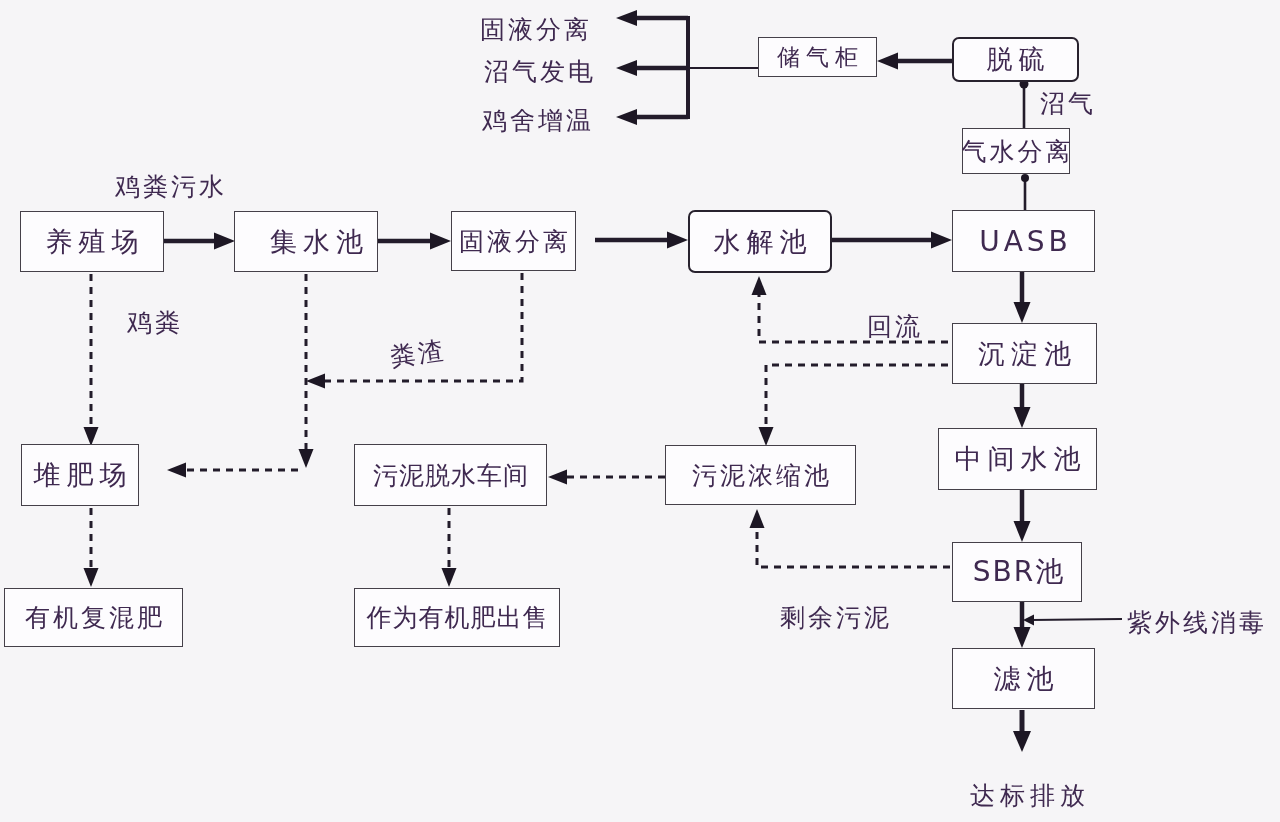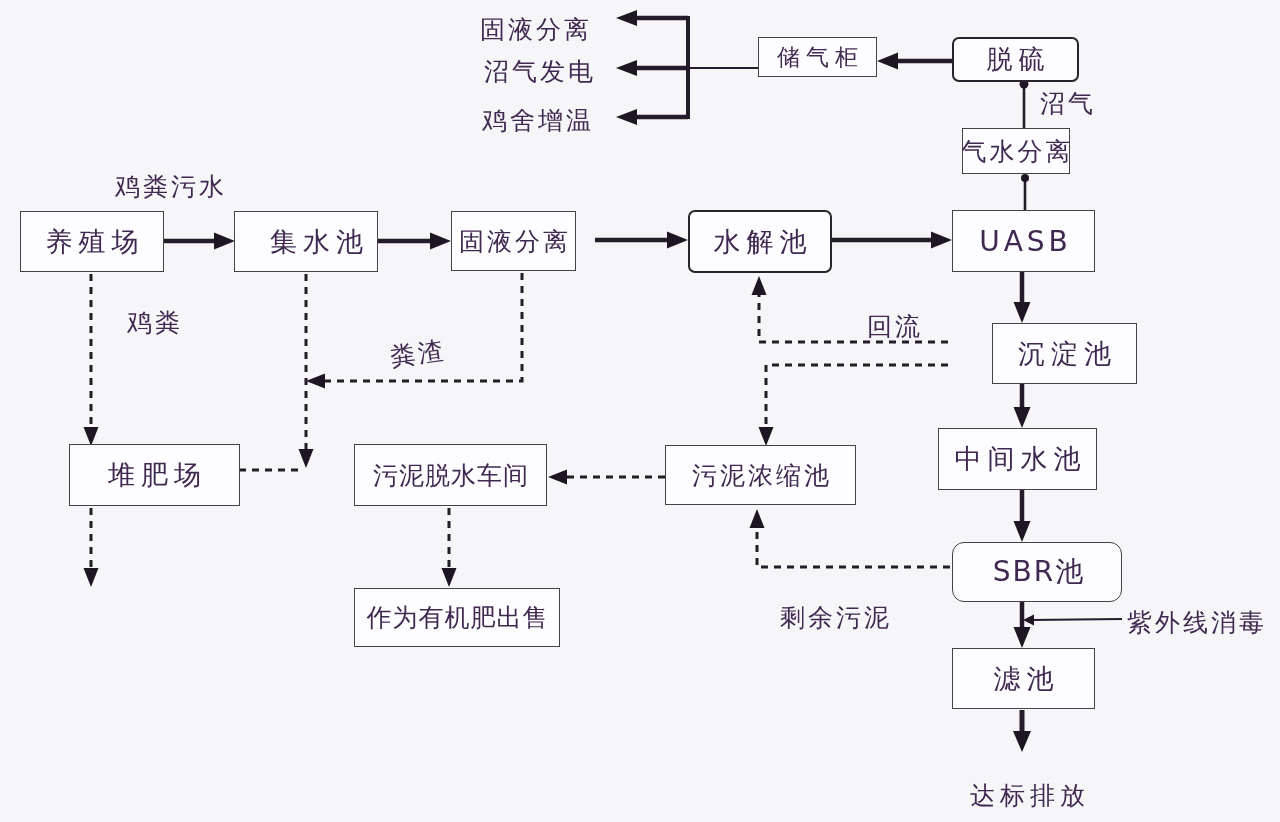--- a/index.html
+++ b/index.html
@@ -154,26 +154,27 @@
   <div class="node" style="left:12px;top:211px;width:144px;height:61px;margin-left:8px;">养殖场</div>
   <div class="node" style="left:234px;top:211px;width:144px;height:61px;padding-left:21px;">集水池</div>
   <div class="node small" style="left:451px;top:211px;width:125px;height:60px;">固液分离</div>
   <div class="node bold" style="left:688px;top:210px;width:144px;height:63px;">水解池</div>
   <div class="node latin" style="left:952px;top:210px;width:143px;height:62px;">UASB</div>
 
   <div class="node bold" style="left:952px;top:37px;width:127px;height:45px;font-size:26px;">脱硫</div>
   <div class="node" style="left:758px;top:37px;width:119px;height:40px;font-size:23px;">储气柜</div>
   <div class="node small" style="left:962px;top:128px;width:108px;height:46px;">气水分离</div>
 
-  <div class="node" style="left:952px;top:323px;width:145px;height:61px;margin-left:40px;">沉淀池</div>
+  <div class="node" style="left:952px;top:323px;width:145px;height:61px;">沉淀池</div>
   <div class="node" style="left:938px;top:428px;width:159px;height:62px;">中间水池</div>
-  <div class="node latin" style="left:952px;top:542px;width:170px;height:60px;letter-spacing:2px;border-radius:12px;">SBR池</div>
+  <div class="node latin" style="left:952px;top:542px;width:130px;height:60px;letter-spacing:2px;">SBR池</div>
   <div class="node" style="left:952px;top:648px;width:143px;height:61px;">滤池</div>
 
-  <div class="node" style="left:21px;top:444px;width:171px;height:62px;margin-left:48px;">堆肥场</div>
+  <div class="node" style="left:21px;top:444px;width:118px;height:62px;">堆肥场</div>
+  <div class="node small" style="left:4px;top:588px;width:179px;height:59px;">有机复混肥</div>
   <div class="node tight" style="left:354px;top:444px;width:193px;height:62px;">污泥脱水车间</div>
   <div class="node tight" style="left:354px;top:588px;width:206px;height:59px;">作为有机肥出售</div>
   <div class="node small" style="left:665px;top:445px;width:191px;height:60px;">污泥浓缩池</div>
 
   <div class="lbl" style="left:115px;top:170px;">鸡粪污水</div>
   <div class="lbl" style="left:480px;top:13px;">固液分离</div>
   <div class="lbl" style="left:484px;top:55px;">沼气发电</div>
   <div class="lbl" style="left:482px;top:104px;">鸡舍增温</div>
   <div class="lbl" style="left:1040px;top:87px;">沼气</div>
   <div class="lbl" style="left:127px;top:306px;">鸡粪</div>

